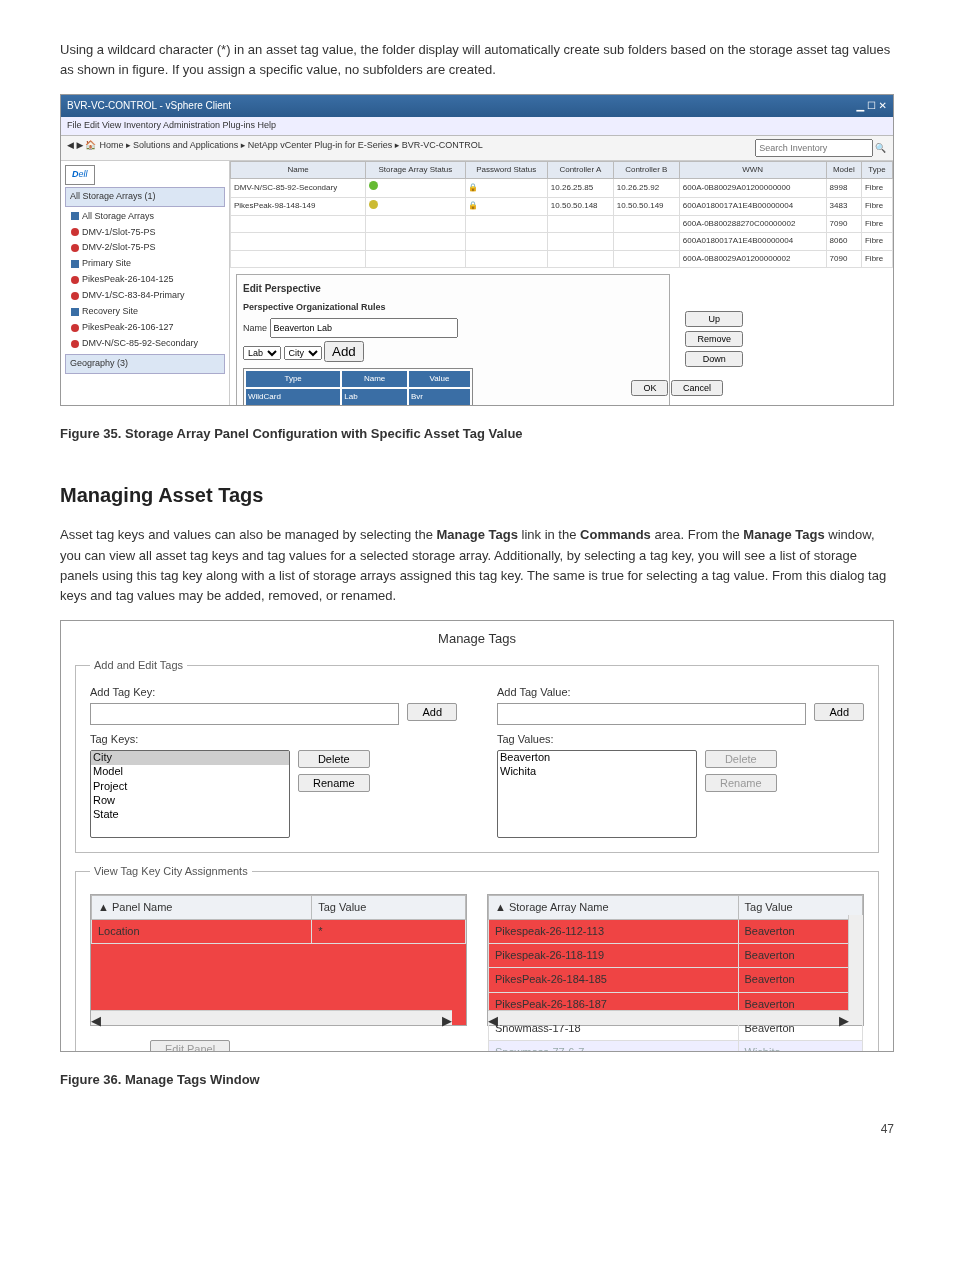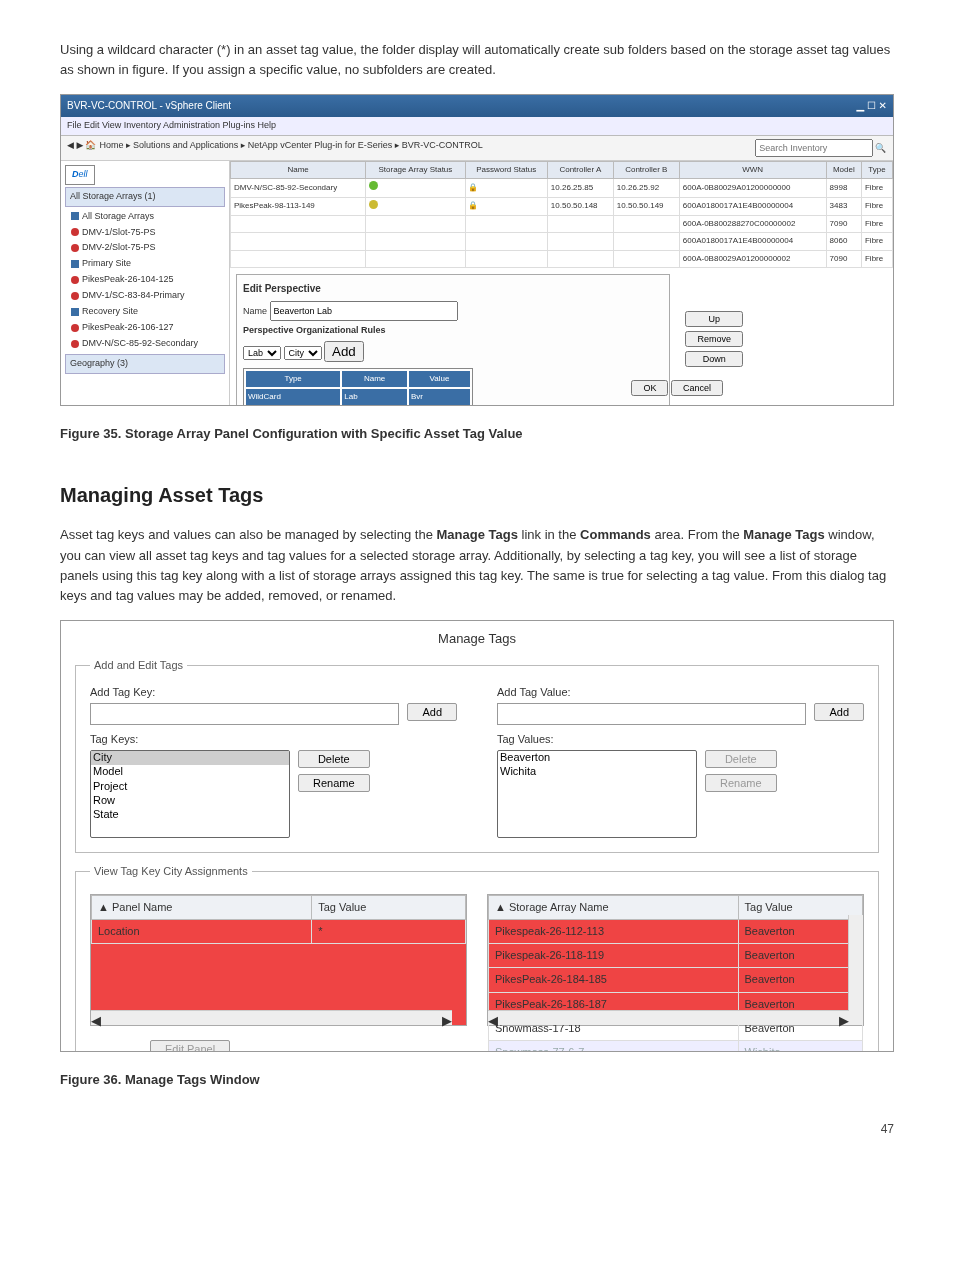--- a/index.html
+++ b/index.html
@@ -123,21 +123,21 @@
             <td>DMV-N/SC-85-92-Secondary</td>
                 <td><span class="ico g"></span></td>
                 <td class="lock">🔒</td>
                 <td>10.26.25.85</td>
                 <td>10.26.25.92</td>
                 <td>600A-0B80029A01200000000</td>
                 <td>8998</td>
                 <td>Fibre</td>
           </tr>
           <tr>
-            <td>PikesPeak-98-113-149</td>
+            <td>PikesPeak-98-148-149</td>
                 <td><span class="ico y"></span></td>
                 <td class="lock">🔒</td>
                 <td>10.50.50.148</td>
                 <td>10.50.50.149</td>
                 <td>600A0180017A1E4B00000004</td>
                 <td>3483</td>
                 <td>Fibre</td>
           </tr>
           <tr>
                 <td></td>
@@ -167,25 +167,25 @@
                 <td></td>
                 <td>600A-0B80029A01200000002</td>
                 <td>7090</td>
                 <td>Fibre</td>
               </tr>
         </tbody>
           </table>
 
         <div class="panel" style="width:420px">
           <h4>Edit Perspective</h4>
+          <div class="row" style="font-weight:bold">Perspective Organizational Rules</div>
           <div class="row">
             <span>Name</span>
             <input style="width: 180px;" value="Beaverton Lab">
           </div>
-          <div class="row" style="font-weight:bold">Perspective Organizational Rules</div>
           <div class="row">
             <select><option>Lab</option></select>
             <select><option>City</option></select>
             <button>Add</button>
           </div>
           <table class="mini">
             <tbody>
                 <tr>
                   <th>Type</th>
                   <th>Name</th>

